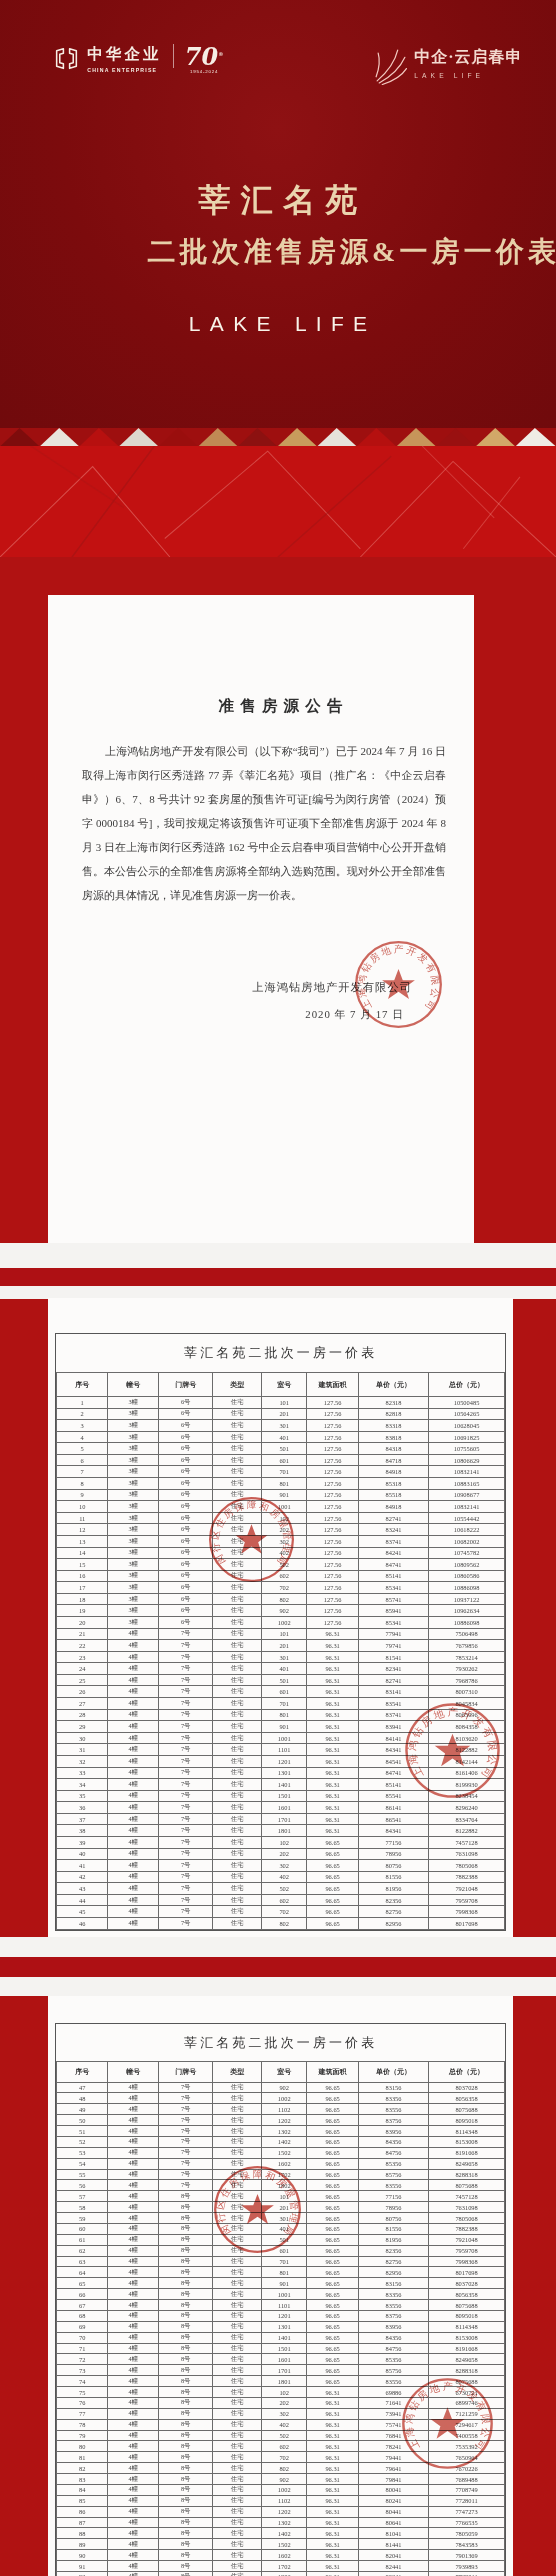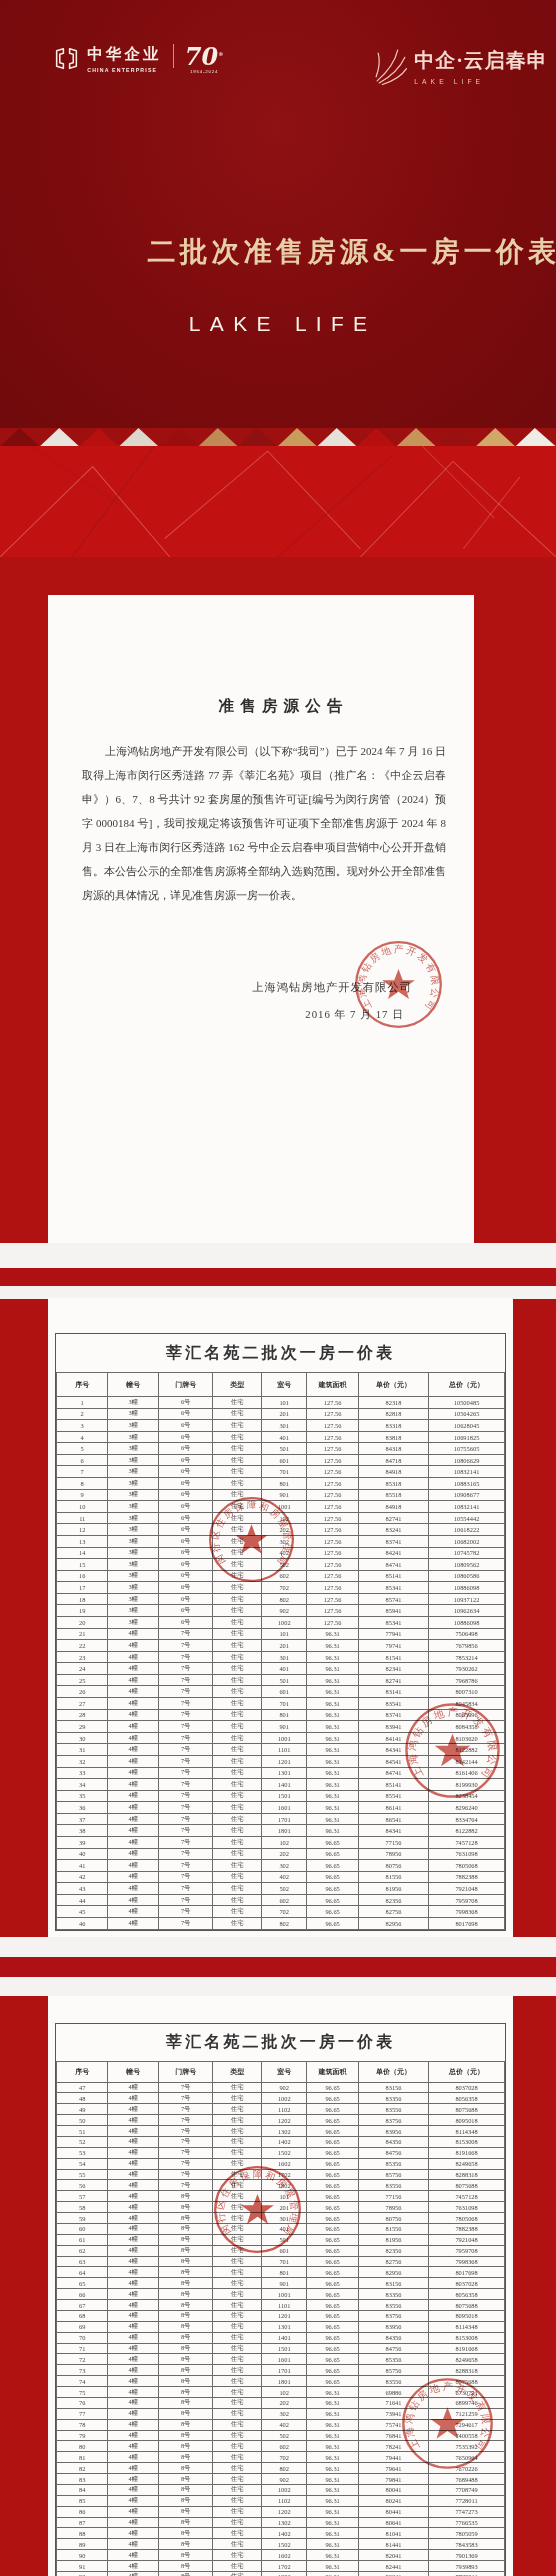--- a/index.html
+++ b/index.html
@@ -11,21 +11,21 @@
   .hero{left:0;top:0;width:556px;height:428px;
         background:radial-gradient(ellipse at 50% 30%, #8e1113 0%, #7c0b0d 55%, #700a0c 100%);}
   .brand-left{left:52px;top:44px;display:flex;gap:6.2px;color:#f6ede4;}
   .bl-cn{font-size:15.5px;font-weight:700;letter-spacing:3.1px;font-family:"Liberation Serif",serif;}
   .bl-en{font-size:5.2px;font-weight:700;letter-spacing:1.2px;font-family:"Liberation Sans",sans-serif;margin-top:1.5px;}
   .bl-div{width:0.5px;height:24px;background:rgba(255,255,255,.55);margin:0 5.2px;}
   .seventy{font-family:"DejaVu Serif",serif;font-style:italic;font-weight:700;font-size:24px;line-height:20.6px;}
   .seventy sup{font-size:5.2px;}
   .years{font-size:4.4px;letter-spacing:0.8px;text-align:center;font-family:"Liberation Sans",sans-serif;margin-top:1px;}
   .brand-right{left:374px;top:47px;display:flex;align-items:flex-start;gap:7.2px;color:#f3d9cf;}
-  .br-cn{font-size:20px;letter-spacing:1px;font-weight:600;font-family:Liberation Serif, serif;}
+  .br-cn{font-size:16px;letter-spacing:1px;font-weight:600;font-family:Liberation Serif, serif;}
   .br-en{font-size:6.7px;letter-spacing:4.1px;color:#e9c9be;margin-top:4.1px;font-family:"Liberation Sans",sans-serif;}
   .hero-title1{left:0;top:179px;width:556px;text-align:center;font-size:32px;font-weight:700;
                letter-spacing:10.3px;color:#ead4ae;text-indent:10.3px;}
   .hero-title2{left:4px;top:233px;width:556px;text-align:right;font-size:28px;font-weight:700;
                letter-spacing:4.1px;color:#e7d0a9;text-indent:4.1px;}
   .hero-lakelife{left:0;top:312px;width:556px;text-align:center;font-size:21px;letter-spacing:9.3px;
                  color:#f8f3e9;font-family:"Liberation Sans",sans-serif;text-indent:9.3px;}
   .hero-script{left:0;top:338px;width:556px;text-align:center;font-size:12.4px;font-style:italic;
                font-family:"DejaVu Serif",serif;color:#d08f8f;opacity:.85;}
 
@@ -55,21 +55,21 @@
   .doc-date{top:413px;right:70px;font-size:10.8px;letter-spacing:1px;}
 
   
   .stamp{position:absolute;color:#c4483c;opacity:.82;pointer-events:none;mix-blend-mode:multiply;}
   .stamp svg{display:block;}
 
   
   .sheet-box{position:absolute;border:1px solid #555;display:flex;flex-direction:column;}
   .p2box{left:7.2px;top:35px;width:449px;height:596px;}
   .p3box{left:7.2px;top:27px;width:449px;height:559px;}
-  .sheet-title{display:flex;align-items:center;justify-content:center;font-size:16px;font-weight:700;
+  .sheet-title{display:flex;align-items:center;justify-content:center;font-size:13px;font-weight:400;
                letter-spacing:3.1px;color:#333;}
   .p2box .sheet-title{height:38px;}
   .p3box .sheet-title{height:37px;}
   table.sheet{border-collapse:collapse;width:100%;flex:1;table-layout:fixed;padding-left:16px;}
   table.sheet th{font-size:7px;font-weight:600;color:#333;border:0.5px solid #6b6b6b;padding:0;}
   table.sheet td{font-size:6.4px;color:#454545;text-align:center;border:0.5px solid #6b6b6b;padding:0;
                  font-family:"Liberation Serif",serif;}
   .p2box thead tr{height:24px;}
   .p3box thead tr{height:20.6px;}
 </style>
@@ -105,20 +105,21 @@
           <path d="M16,73 C38,66 54,56 63,42"></path>
           <path d="M4,58 C10,42 12,26 8,12"></path>
         </svg>
       </span>
       <span>
         <div class="br-cn">中企·云启春申</div>
         <div class="br-en">LAKE LIFE</div>
       </span>
     </div>
 
+    <div class="abs hero-title1">莘汇名苑</div>
     <div class="abs hero-title2">二批次准售房源&amp;一房一价表</div>
     <div class="abs hero-lakelife">LAKE LIFE</div>
   </div>
 
   <div class="abs tri-band">
     <svg width="556" height="18.5" viewBox="0 0 1080 36" preserveAspectRatio="none">
       <g>
         <polygon points="0,36 38,0 77,36" fill="#7e0c0c"></polygon>
         <polygon points="77,36 115,0 154,36" fill="#e8e4dc"></polygon>
         <polygon points="154,36 192,0 231,36" fill="#b7100f"></polygon>
@@ -149,21 +150,21 @@
       <path d="M820,0 L960,140" stroke="rgba(255,180,170,0.25)" stroke-width="2" fill="none"></path>
     </svg>
   </div>
 
   <div class="abs red-field"></div>
 
   <div class="abs page page1">
     <div class="abs doc-title">准售房源公告</div>
     <div class="abs doc-body">上海鸿钻房地产开发有限公司（以下称“我司”）已于 2024 年 7 月 16 日取得上海市闵行区秀涟路 77 弄《莘汇名苑》项目（推广名：《中企云启春申》）6、7、8 号共计 92 套房屋的预售许可证[编号为闵行房管（2024）预字 0000184 号]，我司按规定将该预售许可证项下全部准售房源于 2024 年 8 月 3 日在上海市闵行区秀涟路 162 号中企云启春申项目营销中心公开开盘销售。本公告公示的全部准售房源将全部纳入选购范围。现对外公开全部准售房源的具体情况，详见准售房源一房一价表。</div>
     <div class="abs doc-company">上海鸿钻房地产开发有限公司</div>
-    <div class="abs doc-date">2016 年 7 月 17 日</div>
+    <div class="abs doc-date">2020 年 7 月 17 日</div>
     <div class="stamp" style="left:305px;top:344px;width:91px;height:91px;">
         <svg viewBox="0 0 200 200" width="100%" height="100%">
           <defs>
             <path id="sp0" d="M47,155 A74,74 0 1 1 153,155" fill="none"></path>
           </defs>
           <circle cx="100" cy="100" r="93" fill="none" stroke="currentColor" stroke-width="5"></circle>
           <text font-size="21" letter-spacing="5" fill="currentColor" font-family="Liberation Serif, serif"><textPath href="#sp0" startOffset="2%">上海鸿钻房地产开发有限公司</textPath></text>
           <polygon points="100,66 109.4,90.6 136,90.6 115,106 123,132 100,116 77,132 85,106 64,90.6 90.6,90.6" fill="currentColor"></polygon>
         </svg>
       </div>

